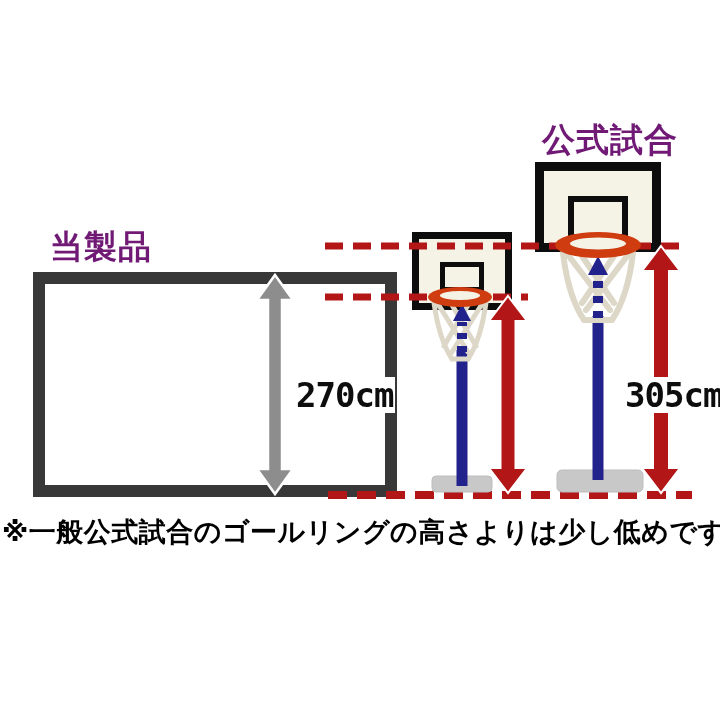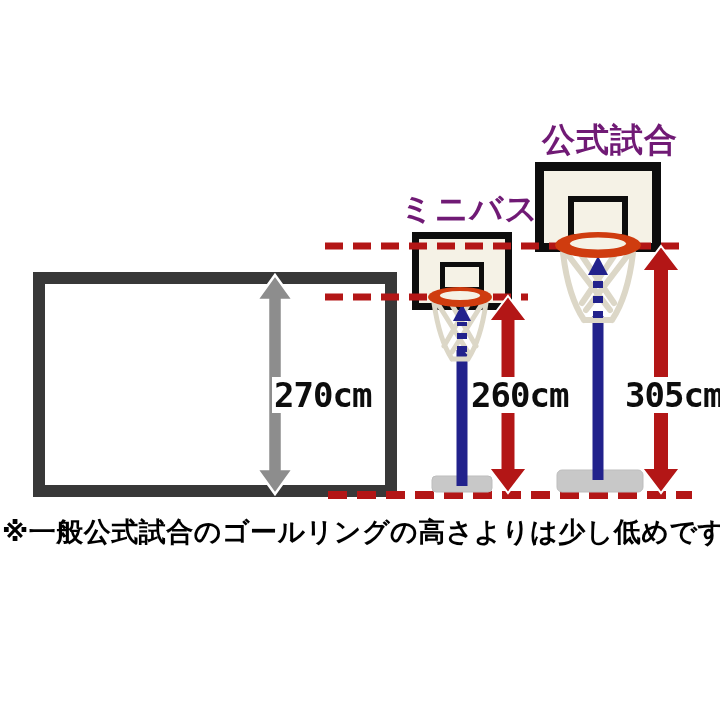--- a/index.html
+++ b/index.html
@@ -67,28 +67,27 @@
       <line x1="598" y1="318" x2="598" y2="276" stroke="#22228c" stroke-width="10" stroke-dasharray="7 8"></line>
       <path d="M598,256 L608,275 L588,275 Z" fill="#22228c"></path>
       <ellipse cx="598" cy="245" rx="43" ry="13" fill="#cf3c0f"></ellipse>
       <ellipse cx="598" cy="243.5" rx="28" ry="6" fill="#f5f2e6"></ellipse>
     </g>
 
     <path d="M508,296 L527,321 L515.5,321 L515.5,468 L527,468 L508,493 L489,468 L500.5,468 L500.5,321 L489,321 Z" fill="#b31616" stroke="#ffffff" stroke-width="2"></path>
     <path d="M661,246 L680,271 L669,271 L669,468 L680,468 L661,493 L642,468 L653,468 L653,271 L642,271 Z" fill="#b31616" stroke="#ffffff" stroke-width="2"></path>
   </svg>
 
+  <div class="lbl" style="left:50px;top:230px;">当製品</div>
 
-  <div class="lbl" style="left:400px;top:192px;">ミニバス</div>
 
   <div class="lbl" style="left:542px;top:123px;">公式試合</div>
 
-  <div class="num" style="left:272px;top:377px;">270cm</div>
+  <div class="num" style="left:294px;top:377px;">270cm</div>
 
-  <div class="num" style="left:469px;top:377px;">260cm</div>
 
   <div class="num" style="left:607px;top:377px;margin-left:16px;">305cm</div>
 
   <div class="note">
     <div>※一般公式試合のゴールリングの高さよりは少し低めです。</div>
   </div>
 
 </div>
 
 </body></html>

